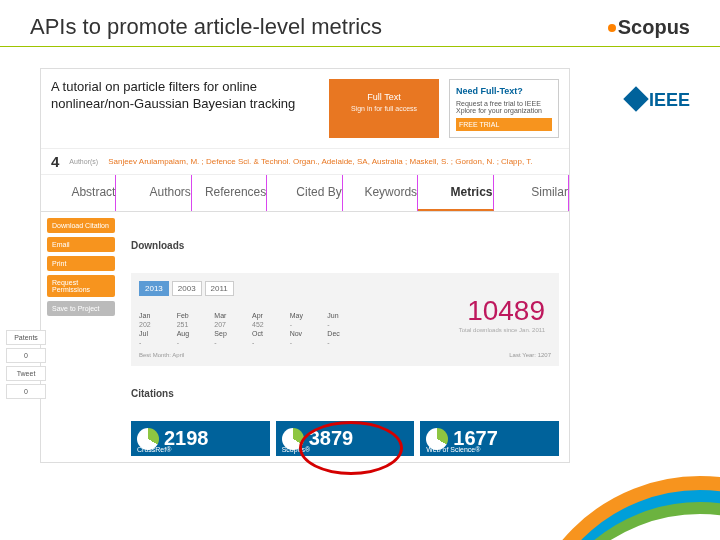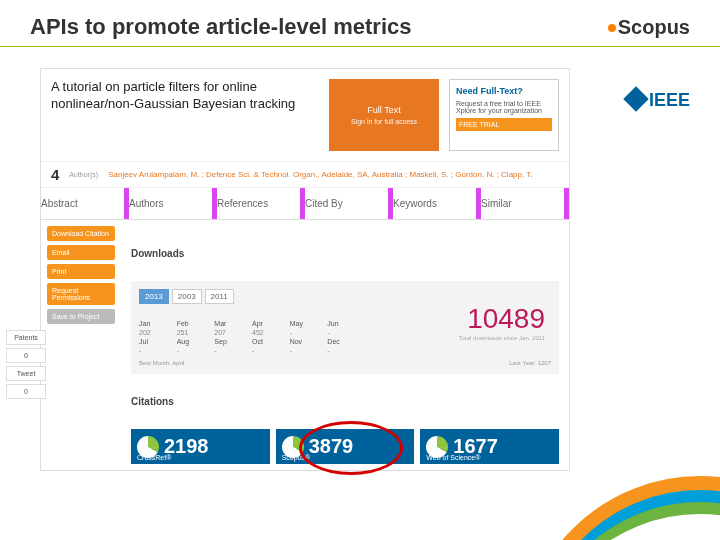--- a/index.html
+++ b/index.html
@@ -1,35 +1,35 @@
 <!DOCTYPE html>
 <html><head>
 <meta charset="utf-8">
 <style>
 *{box-sizing:border-box;margin:0;padding:0;font-family:Arial,Helvetica,sans-serif}
 body{width:720px;height:540px;background:#fff;position:relative;overflow:hidden}
 .slide-header{display:flex;justify-content:space-between;align-items:center;padding:14px 30px 6px 30px;border-bottom:1px solid #9ec400}
-.slide-title{font-size:22px;color:#333;font-weight:700}
+.slide-title{font-size:22px;color:#333;font-weight:400}
 .scopus-logo{font-size:20px;font-weight:700;color:#333}
 .scopus-logo .dot{display:inline-block;width:8px;height:8px;border-radius:50%;background:#ff8200;margin-right:2px;vertical-align:middle}
 .screenshot{position:absolute;left:40px;top:68px;width:530px;background:#fff;border:1px solid #ddd;font-size:10px}
 .art-top{display:flex;padding:10px;gap:10px}
 .art-title{flex:1;font-size:13px;font-weight:400;color:#222;line-height:1.3}
-.ft-box{width:110px;background:#e87722;color:#fff;text-align:center;padding:26px 4px;font-size:9px}
+.ft-box{width:110px;background:#e87722;color:#fff;text-align:center;padding:13px 4px;font-size:9px}
 .ft-box .sub{font-size:7px;opacity:.9;margin-top:3px}
 .need-box{width:110px;border:1px solid #ccc;padding:6px;text-align:left}
 .need-box .nt{color:#00629b;font-size:9px;font-weight:700}
 .need-box .ns{font-size:7px;color:#555;margin:4px 0}
 .need-box .btn{background:#f7941e;color:#fff;font-size:7px;padding:3px;margin-top:3px}
 .auth-row{display:flex;align-items:center;padding:4px 10px;border-top:1px solid #eee;border-bottom:1px solid #eee}
 .auth-count{font-size:15px;font-weight:700;color:#333;margin-right:10px}
 .auth-label{font-size:7px;color:#999;margin-right:10px}
 .auth-names{font-size:8px;color:#e87722}
 .tabs{display:flex;border-bottom:1px solid #ddd}
-.tab{flex:1;text-align:left;padding:10px 0;font-size:10px;color:#666;border-right:5px solid #d946ef}
+.tab{flex:1;text-align:right;padding:10px 0;font-size:12px;color:#666;border-right:1px solid #d946ef}
 .tab.active{font-weight:700;color:#333;border-bottom:2px solid #e87722}
 .content{display:flex}
 .sidebar{width:80px;padding:6px}
 .side-btn{background:#f7941e;color:#fff;font-size:7px;padding:4px 5px;margin-bottom:4px;border-radius:2px}
 .side-btn.gray{background:#bbb}
 .main{flex:1;padding:6px 10px}
 .sec-title{font-size:10px;font-weight:700;color:#444;margin:22px 0}
 .dl-box{background:#f3f3f3;padding:8px;position:relative}
 .years{display:flex;gap:3px;margin-bottom:16px}
 .yr{font-size:8px;padding:2px 5px;background:#fff;color:#666;border:1px solid #ccc}
@@ -90,20 +90,21 @@
     <div class="auth-label">Author(s)</div>
     <div class="auth-names">Sanjeev Arulampalam, M. ; Defence Sci. &amp; Technol. Organ., Adelaide, SA, Australia ; Maskell, S. ; Gordon, N. ; Clapp, T.</div>
   </div>
 
   <div class="tabs">
     <div class="tab">Abstract</div>
     <div class="tab">Authors</div>
     <div class="tab">References</div>
     <div class="tab">Cited By</div>
     <div class="tab">Keywords</div>
+    <div class="tab active">Metrics</div>
     <div class="tab">Similar</div>
   </div>
 
   <div class="content">
     <div class="sidebar">
       <div class="side-btn">Download Citation</div>
       <div class="side-btn">Email</div>
       <div class="side-btn">Print</div>
       <div class="side-btn">Request Permissions</div>
       <div class="side-btn gray">Save to Project</div>

